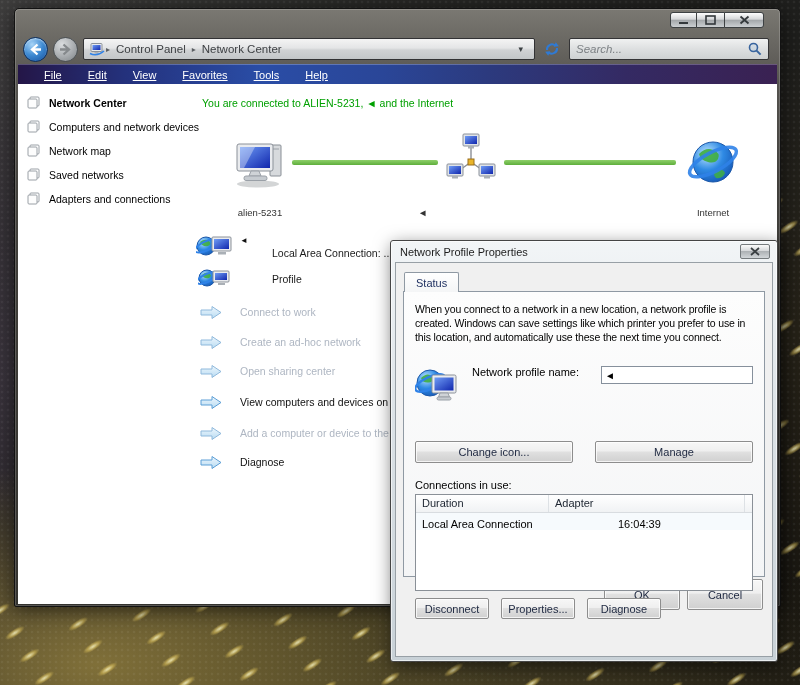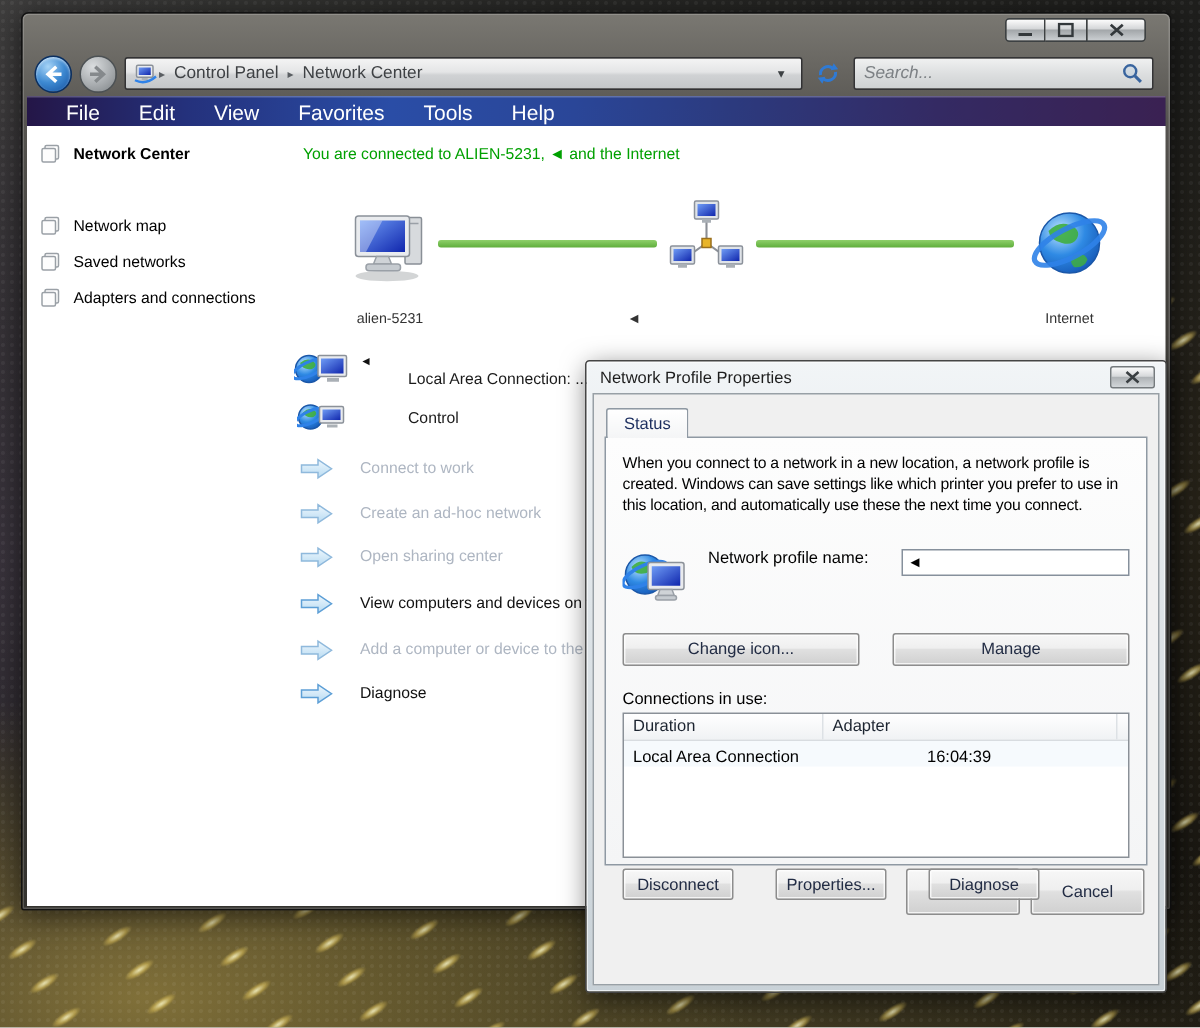--- a/index.html
+++ b/index.html
@@ -53,21 +53,21 @@
   .search-box { flex:1; height:22px; display:flex; align-items:center; padding:0 6px;
     border:1px solid #343436; border-radius:2px;
     background:linear-gradient(180deg,#f0f1f1 0%,#dddfe0 50%,#ced1d2 100%); }
   .search-box input { flex:1; border:none; outline:none; background:transparent;
     font-family:inherit; font-size:11.5px; color:#555a5e;font-style:italic; }
   .search-box input::placeholder { color:#7c8084; }
 
   .mw-menubar { height:20px; display:flex; align-items:center; padding-left:13px;
     border-top:1px solid rgba(255,255,255,.25);
     background:linear-gradient(90deg,#241647 0%,#24317c 14%,#2a4da6 32%,#2a4698 48%,#2c3a7e 62%,#342a63 80%,#3a2152 100%); }
-  .menu-item { color:#fff; font-size:14px; padding:0 13px; }
+  .menu-item { color:#fff; font-size:11px; padding:0 13px;text-decoration:underline; }
 
   .mw-content { position:relative; background:#fff; height:520px; overflow:hidden; }
 
   
   .side-item { position:absolute; left:9px; display:flex; align-items:center; gap:9px;
     font-size:10.5px; color:#000; white-space:nowrap; }
   .side-item.bold { font-weight:bold; }
 
   .status-text { position:absolute; left:184px; top:13px; font-size:10.5px; color:#00a000; }
 
@@ -107,39 +107,39 @@
   .profile-row { margin-top:22px; display:flex; }
   .profile-label { margin-left:13px; font-size:11px; color:#000; }
   .profile-input { margin-left:auto; width:152px; height:18px; border:1px solid #86909c;
     background:#fff; font-family:inherit; font-size:10px; color:#000; padding:0 3px; outline:none; }
 
   .btn { height:22px; border:1px solid #8d8d8d; border-radius:2px;
     display:flex; align-items:center; justify-content:center;
     font-family:inherit; font-size:11px; color:#222c44;
     background:linear-gradient(180deg,#f7f7f7 0%,#efefef 45%,#e0e0e0 50%,#d0d0d0 100%);
     box-shadow:inset 0 0 0 1px rgba(255,255,255,.75); }
-  .iconbtn-row { margin-top:16px; display:flex; justify-content:space-between; }
+  .iconbtn-row { margin-top:35px; display:flex; justify-content:space-between; }
   .iconbtn-row .btn { width:158px; }
 
   .connections-label { margin-top:16px; font-size:11px; color:#000; }
 
   .listview { margin-top:3px; height:97px; border:1px solid #8a9097; background:#fff;
     font-size:11px; overflow:hidden; }
   .lv-header { display:flex; height:18px; border-bottom:1px solid #d8dce0;
     background:linear-gradient(180deg,#ffffff,#f0f2f4); color:#1c2430; }
   .lv-col { padding:2px 0 0 6px; border-right:1px solid #dde1e5; }
   .lv-col.c1 { width:196px; }
   .lv-col.c2 { width:133px; }
   .lv-col.c3 { flex:1; border-right:none; }
   .lv-row { display:flex; height:17px; background:#f6fafd; color:#000;align-items:flex-end; }
   .lv-cell { padding:2px 0 0 6px; }
   .lv-cell.c1 { width:196px; }
   .lv-cell.c2 { width:133px; }
 
-  .actionbtn-row { margin-top:7px; display:flex; gap:28px; }
+  .actionbtn-row { margin-top:7px; display:flex; gap:12px; }
   .actionbtn-row .btn { width:74px; height:21px; }
 
   .dlg-footer { height:35px; display:flex; justify-content:flex-end; align-items:center;
     gap:7px; padding-right:2px; }
   .dlg-footer .btn { width:76px; height:31px; }
 </style>
 </head>
 <body>
 
 <svg width="0" height="0" style="position:absolute">
@@ -237,20 +237,27 @@
     </div>
 
     <div class="mw-content">
 
       <div class="side-item bold" style="top:12px">
         <svg width="13" height="13">
             <rect x="3" y="1" width="9" height="9" rx="1" fill="#fff" stroke="#9aa0a6"></rect>
             <rect x="1" y="3" width="9" height="9" rx="1" fill="#fdfdfd" stroke="#9aa0a6"></rect>
           </svg>
         <span>Network Center</span>
+      </div>
+      <div class="side-item" style="top:36px">
+        <svg width="13" height="13">
+            <rect x="3" y="1" width="9" height="9" rx="1" fill="#fff" stroke="#9aa0a6"></rect>
+            <rect x="1" y="3" width="9" height="9" rx="1" fill="#fdfdfd" stroke="#9aa0a6"></rect>
+          </svg>
+        <span>Computers and network devices</span>
       </div>
       <div class="side-item" style="top:60px">
         <svg width="13" height="13">
             <rect x="3" y="1" width="9" height="9" rx="1" fill="#fff" stroke="#9aa0a6"></rect>
             <rect x="1" y="3" width="9" height="9" rx="1" fill="#fdfdfd" stroke="#9aa0a6"></rect>
           </svg>
         <span>Network map</span>
       </div>
       <div class="side-item" style="top:84px">
         <svg width="13" height="13">
@@ -334,21 +341,21 @@
       <div class="map-icon" style="left:180px;top:184px">
         <svg width="34" height="21" viewBox="0 0 34 21">
           <circle cx="9" cy="10" r="8" fill="url(#glb)" stroke="#1b57a8"></circle>
           <path d="M4 7 q4 -4 8 -1 q2 2 -1 4 q-5 1 -7 -3z" fill="#3fae3f" opacity=".9"></path>
           <ellipse cx="9" cy="10" rx="11" ry="4" fill="none" stroke="#2f82e8" stroke-width="2" transform="rotate(-25 9 10)"></ellipse>
           <rect x="15" y="3" width="16" height="11" rx="1" fill="#e9ebee" stroke="#8b9199"></rect>
           <rect x="17" y="5" width="12" height="7" fill="url(#scr)"></rect>
           <rect x="20" y="15" width="7" height="2" fill="#aab0b6"></rect>
         </svg>
       </div>
-      <div class="conn-link" style="left:222px;top:189px">Control</div>
+      <div class="conn-link" style="left:222px;top:189px">Profile</div>
 
       <div class="task dis" style="top:220px">
         <svg width="22" height="15">
             <path d="M1 5 h11 V1.5 L21 7.5 L12 13.5 V10 H1 Z" fill="url(#arr)" stroke="#8fb9dc"></path>
           </svg>
         <span>Connect to work</span>
       </div>
       <div class="task dis" style="top:250px">
         <svg width="22" height="15">
             <path d="M1 5 h11 V1.5 L21 7.5 L12 13.5 V10 H1 Z" fill="url(#arr)" stroke="#8fb9dc"></path>

